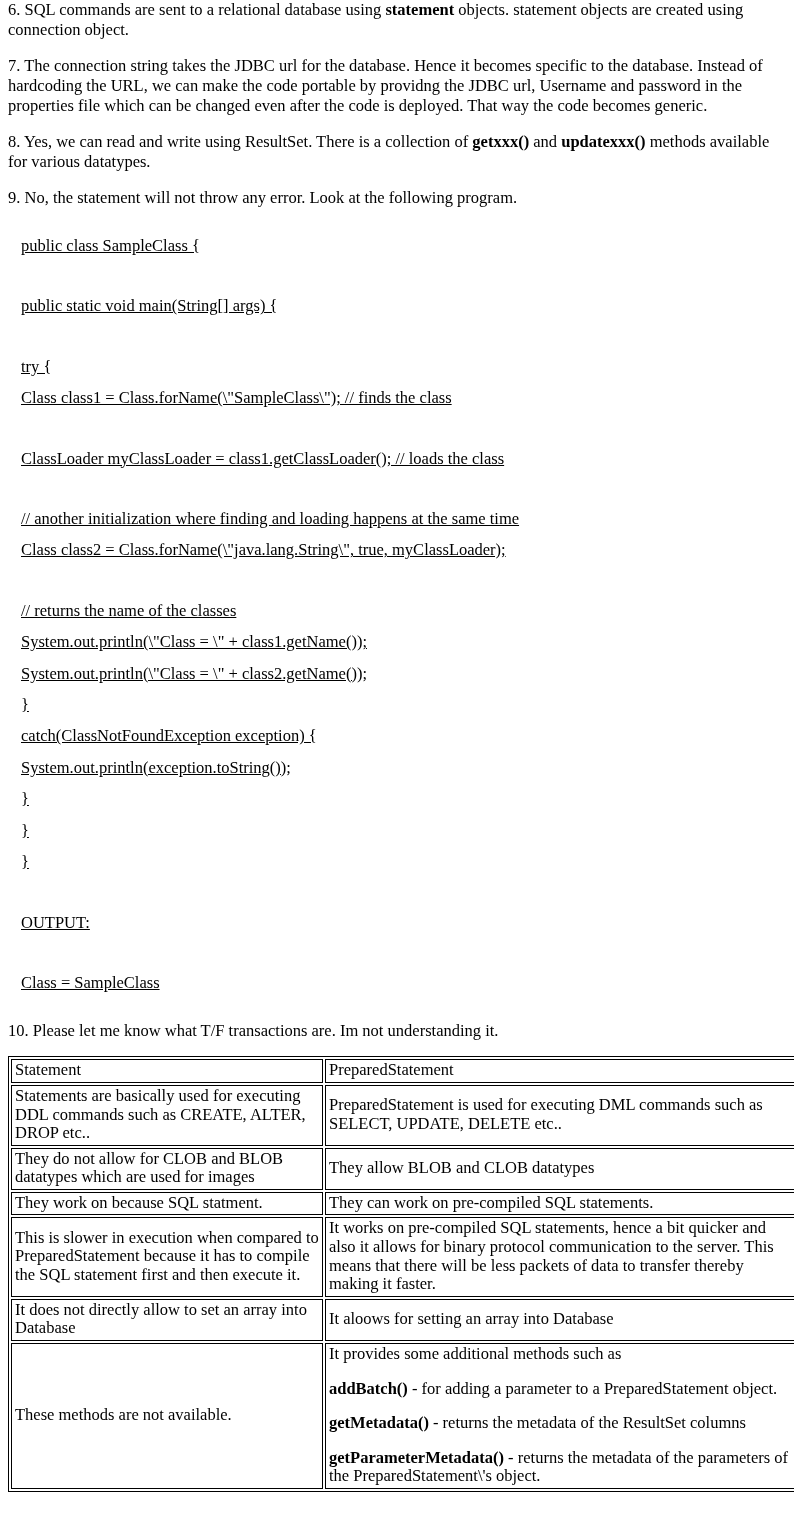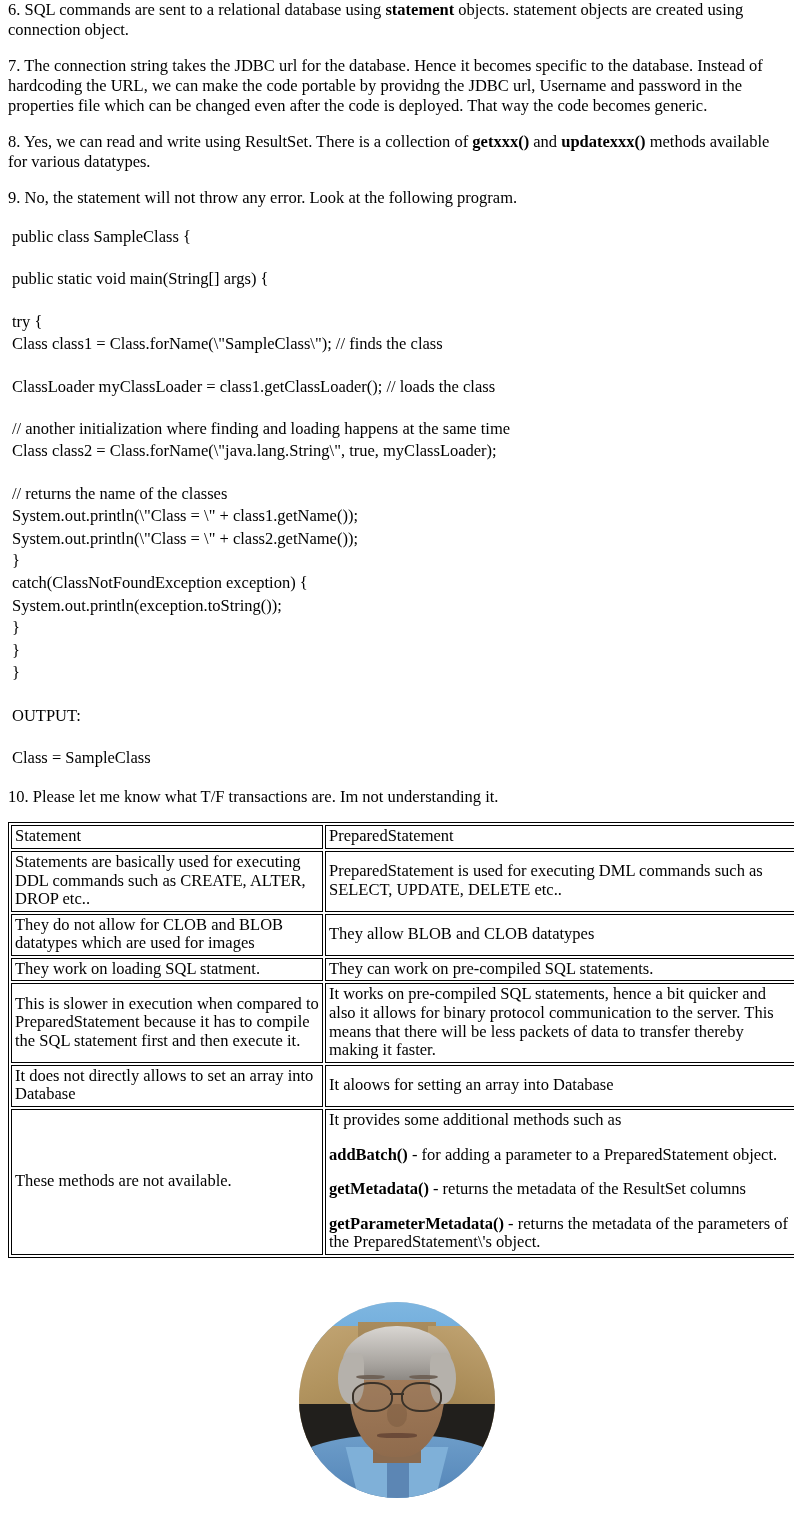--- a/index.html
+++ b/index.html
@@ -34,23 +34,24 @@
     height: 16px;
   }
   .spacer-sm { height: 15px; }
 
   b, .b { font-weight: bold; }
 
   
   .codeline {
     font-size: 16.5px;
     line-height: 18.4px;
-    margin: 4px;
+    margin: 13px;
     padding: 0;
     white-space: pre-wrap;
+    text-decoration: underline;
   }
 
   
   table.cmp {
     border-collapse: separate;
     border-spacing: 2px;
     border: 1px solid #000;
     width: 778px;
     margin: 0;
     table-layout: fixed;
@@ -262,29 +263,29 @@
       </tr>
       <tr>
         <td class="c1">Statements are basically used for executing DDL commands such as CREATE, ALTER, DROP etc..</td>
         <td class="c2">PreparedStatement is used for executing DML commands such as SELECT, UPDATE, DELETE etc..</td>
       </tr>
       <tr>
         <td class="c1">They do not allow for CLOB and BLOB datatypes which are used for images</td>
         <td class="c2">They allow BLOB and CLOB datatypes</td>
       </tr>
       <tr>
-        <td class="c1">They work on loading SQL statment.</td>
+        <td class="c1">They work on because SQL statment.</td>
         <td class="c2">They can work on pre-compiled SQL statements.</td>
       </tr>
       <tr>
         <td class="c1">This is slower in execution when compared to PreparedStatement because it has to compile the SQL statement first and then execute it.</td>
         <td class="c2">It works on pre-compiled SQL statements, hence a bit quicker and also it allows for binary protocol communication to the server. This means that there will be less packets of data to transfer thereby making it faster.</td>
       </tr>
       <tr>
-        <td class="c1">It does not directly allows to set an array into Database</td>
+        <td class="c1">It does not directly allow to set an array into Database</td>
         <td class="c2">It aloows for setting an array into Database</td>
       </tr>
       <tr>
         <td class="c1">These methods are not available.</td>
         <td class="c2 methods-cell">
           <p>It provides some additional methods such as</p>
           <div class="gap"></div>
           <p><b>addBatch()</b><span> - for adding a parameter to a PreparedStatement object.</span></p>
           <div class="gap"></div>
           <p><b>getMetadata()</b><span> - returns the metadata of the ResultSet columns</span></p>

